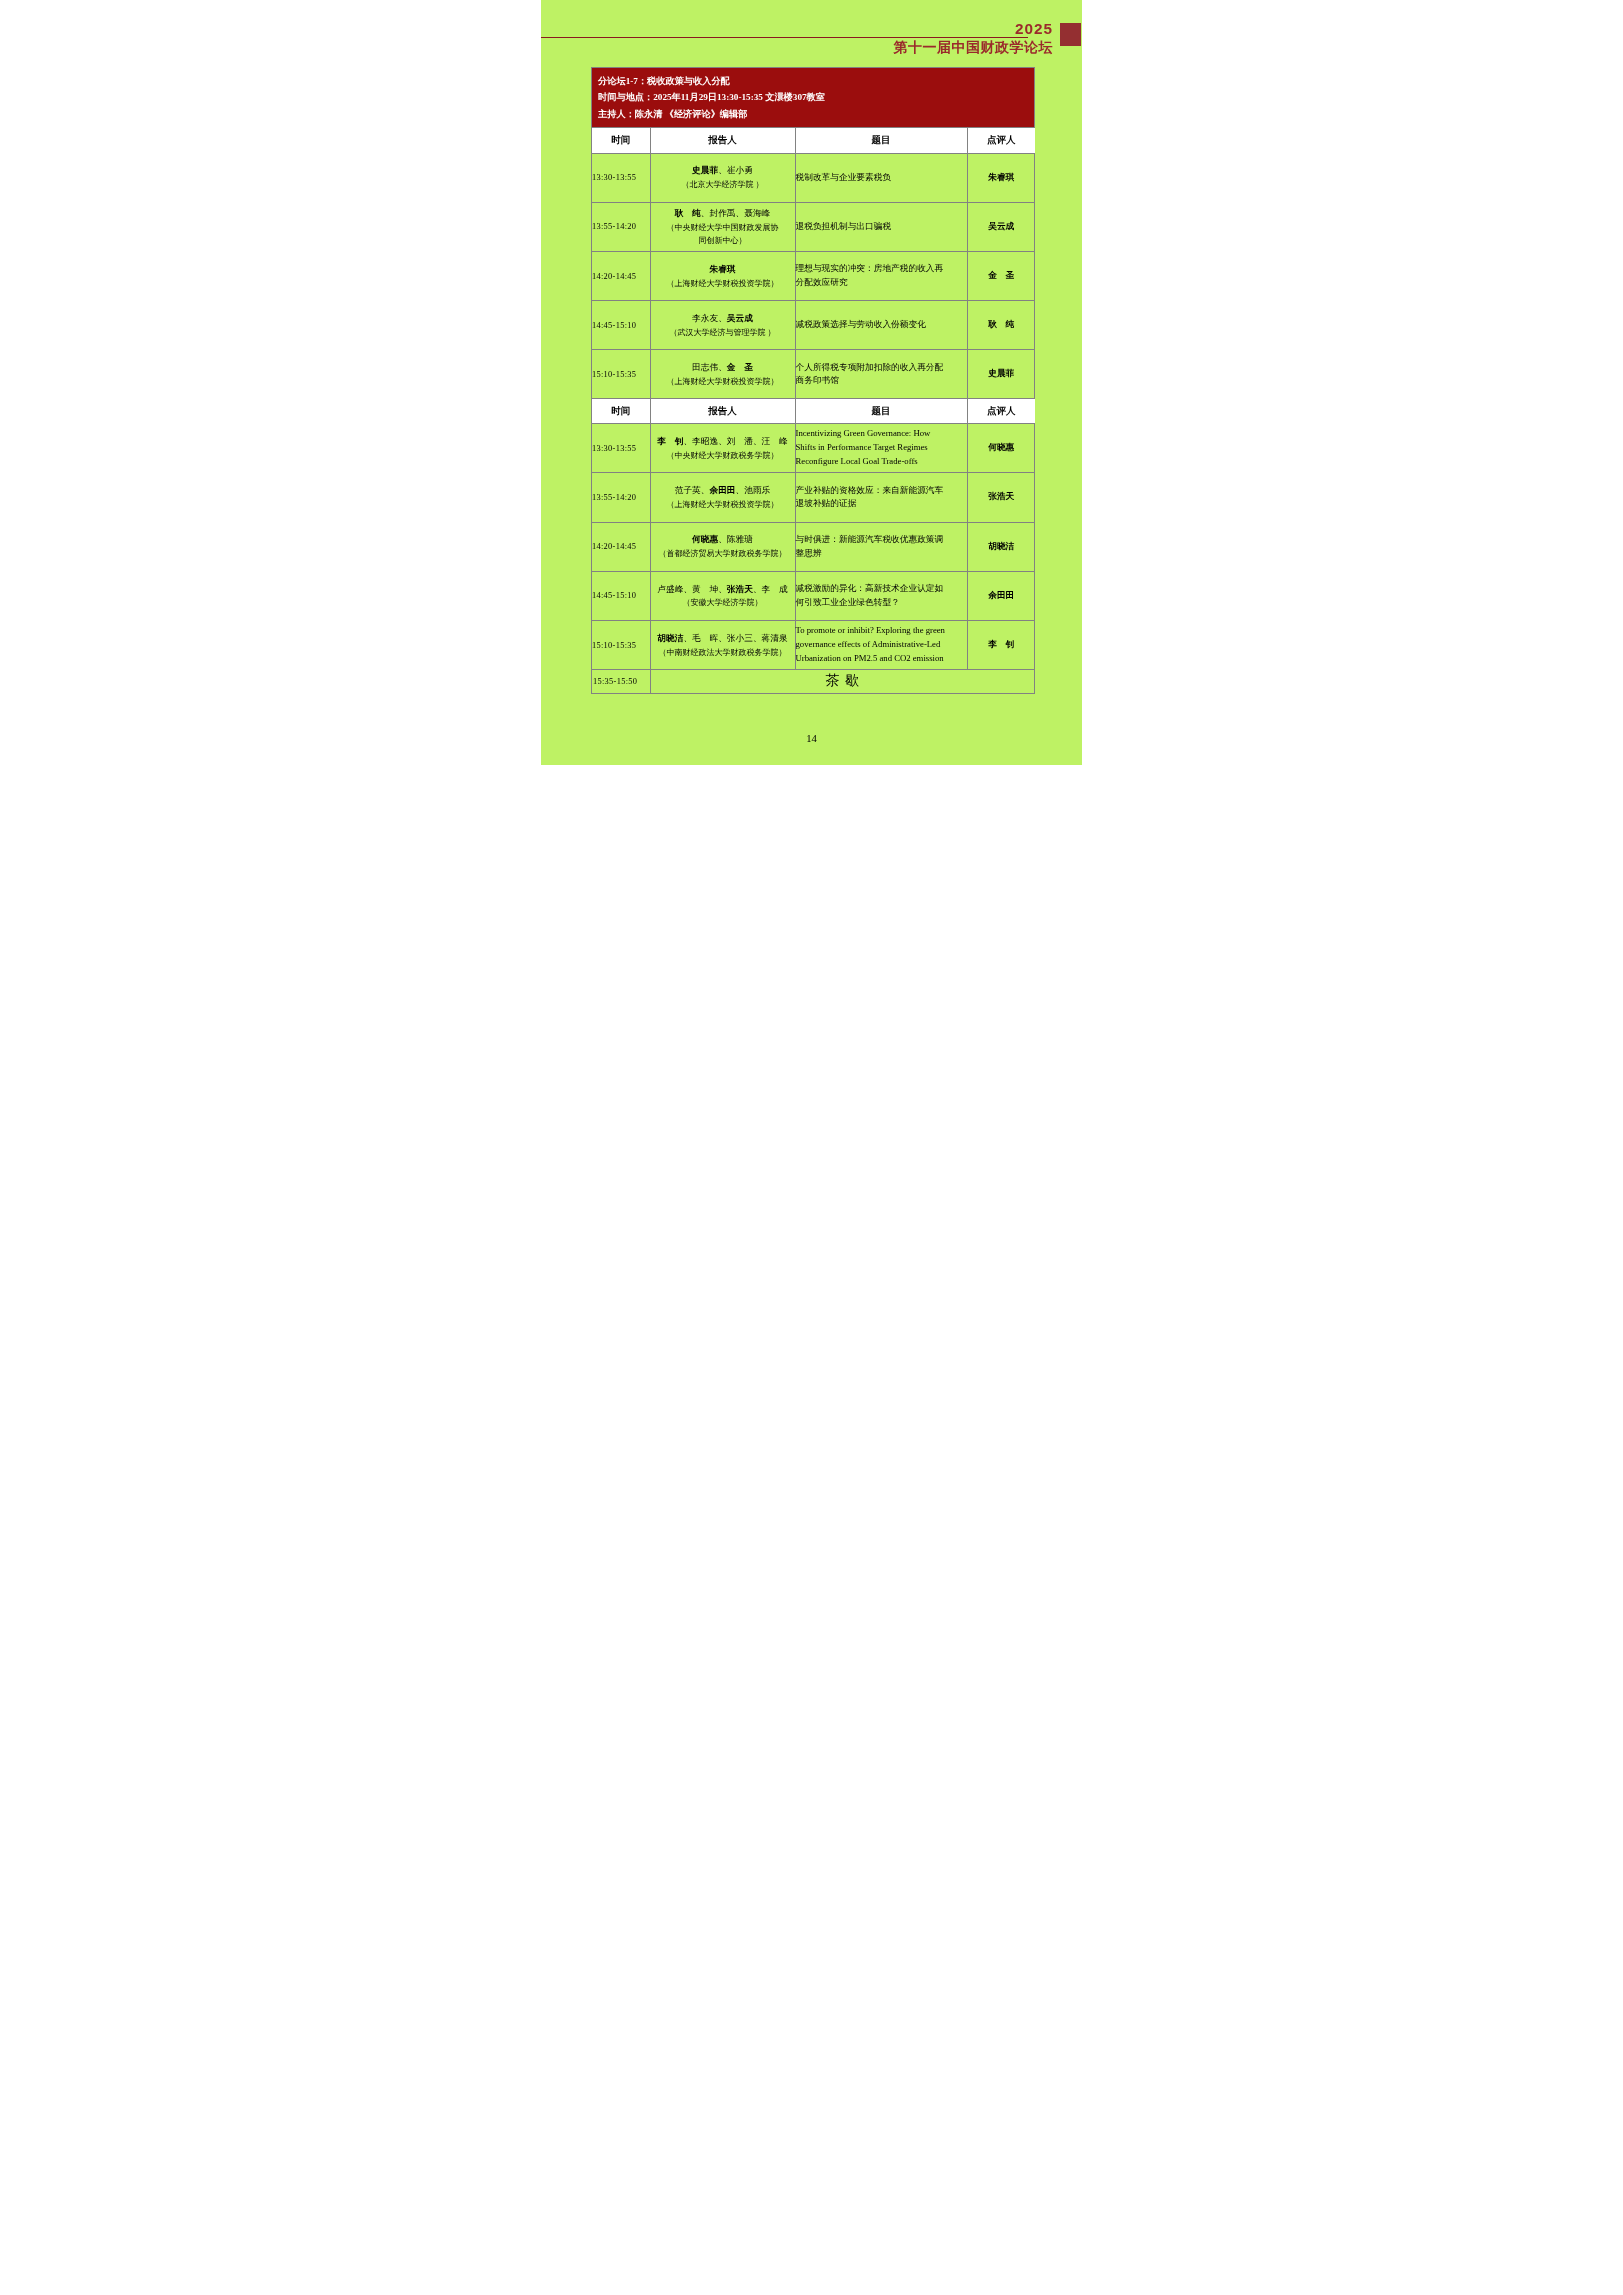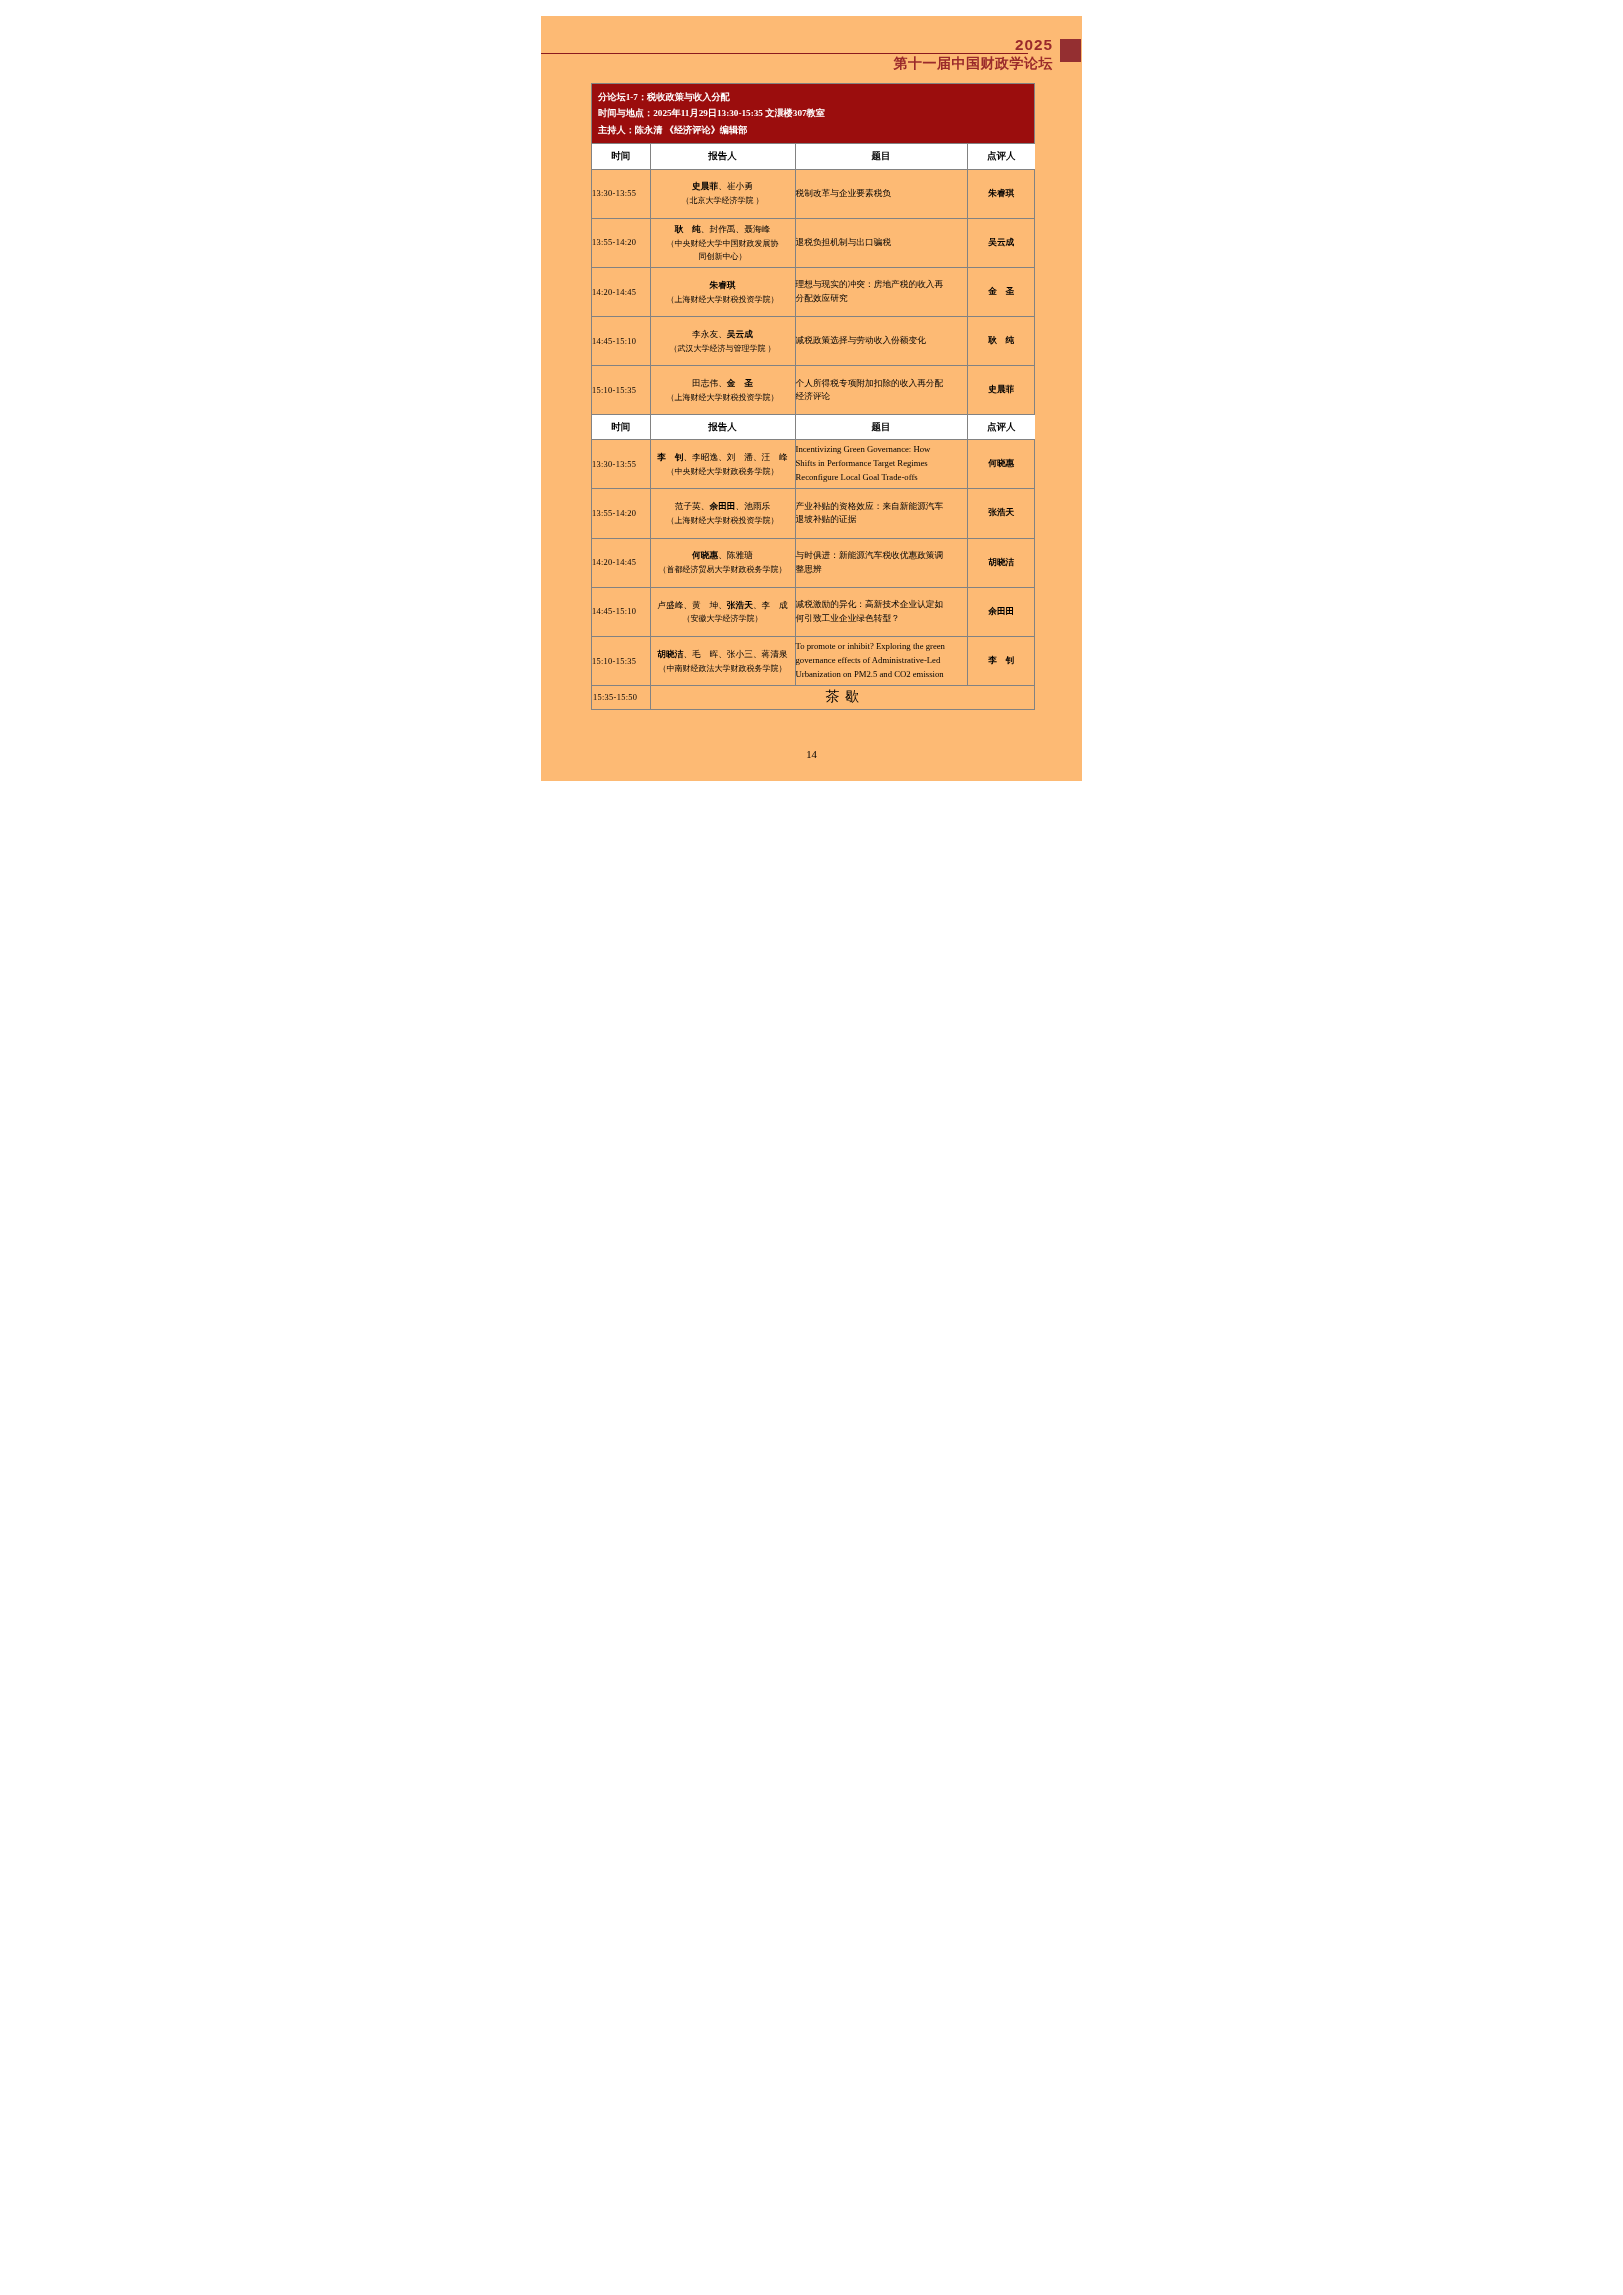--- a/index.html
+++ b/index.html
@@ -1,20 +1,20 @@
 <!DOCTYPE html>
 <html style="font-size:8.2px"><head>
 <meta charset="utf-8">
 <style>
   html,body{margin:0;padding:0;background:#ffffff;}
   .page{
     position:relative;
     width:541px;height:765px;
-    margin:16px auto;
-    background:#fdba74;
+    margin:0 auto;
+    background:#bef264;
     font-family:"Liberation Serif","DejaVu Serif",serif;
     color:#000;
     overflow:hidden;
   }
   
   .rule{position:absolute;left:0;top:37px;width:487px;height:1px;background:#8a1a1e;}
   .logo-year{
     position:absolute;top:20.4px;right:29px;
     font-family:"Liberation Sans","DejaVu Sans",sans-serif;
     font-weight:bold;font-size:15.3px;letter-spacing:1px;color:#9a2a2b;
@@ -136,21 +136,21 @@
             <td class="title">减税政策选择与劳动收入份额变化</td>
             <td class="reviewer">耿　纯</td>
           </tr>
           <tr class="data">
             <td class="time">15:10-15:35</td>
             <td class="people">
               <div class="names"><span>田志伟、</span><span class="bold">金　圣</span></div>
               <div class="affil">（上海财经大学财税投资学院）</div>
             </td>
             <td class="title">个人所得税专项附加扣除的收入再分配
-经济评论</td>
+商务印书馆</td>
             <td class="reviewer">史晨菲</td>
           </tr>
           <tr class="tea">
           <td class="time">15:35-15:50</td>
           <td class="tea-label" colspan="3">茶 歇</td>
         </tr>
       </tbody>
     </table>
   </div>
 

